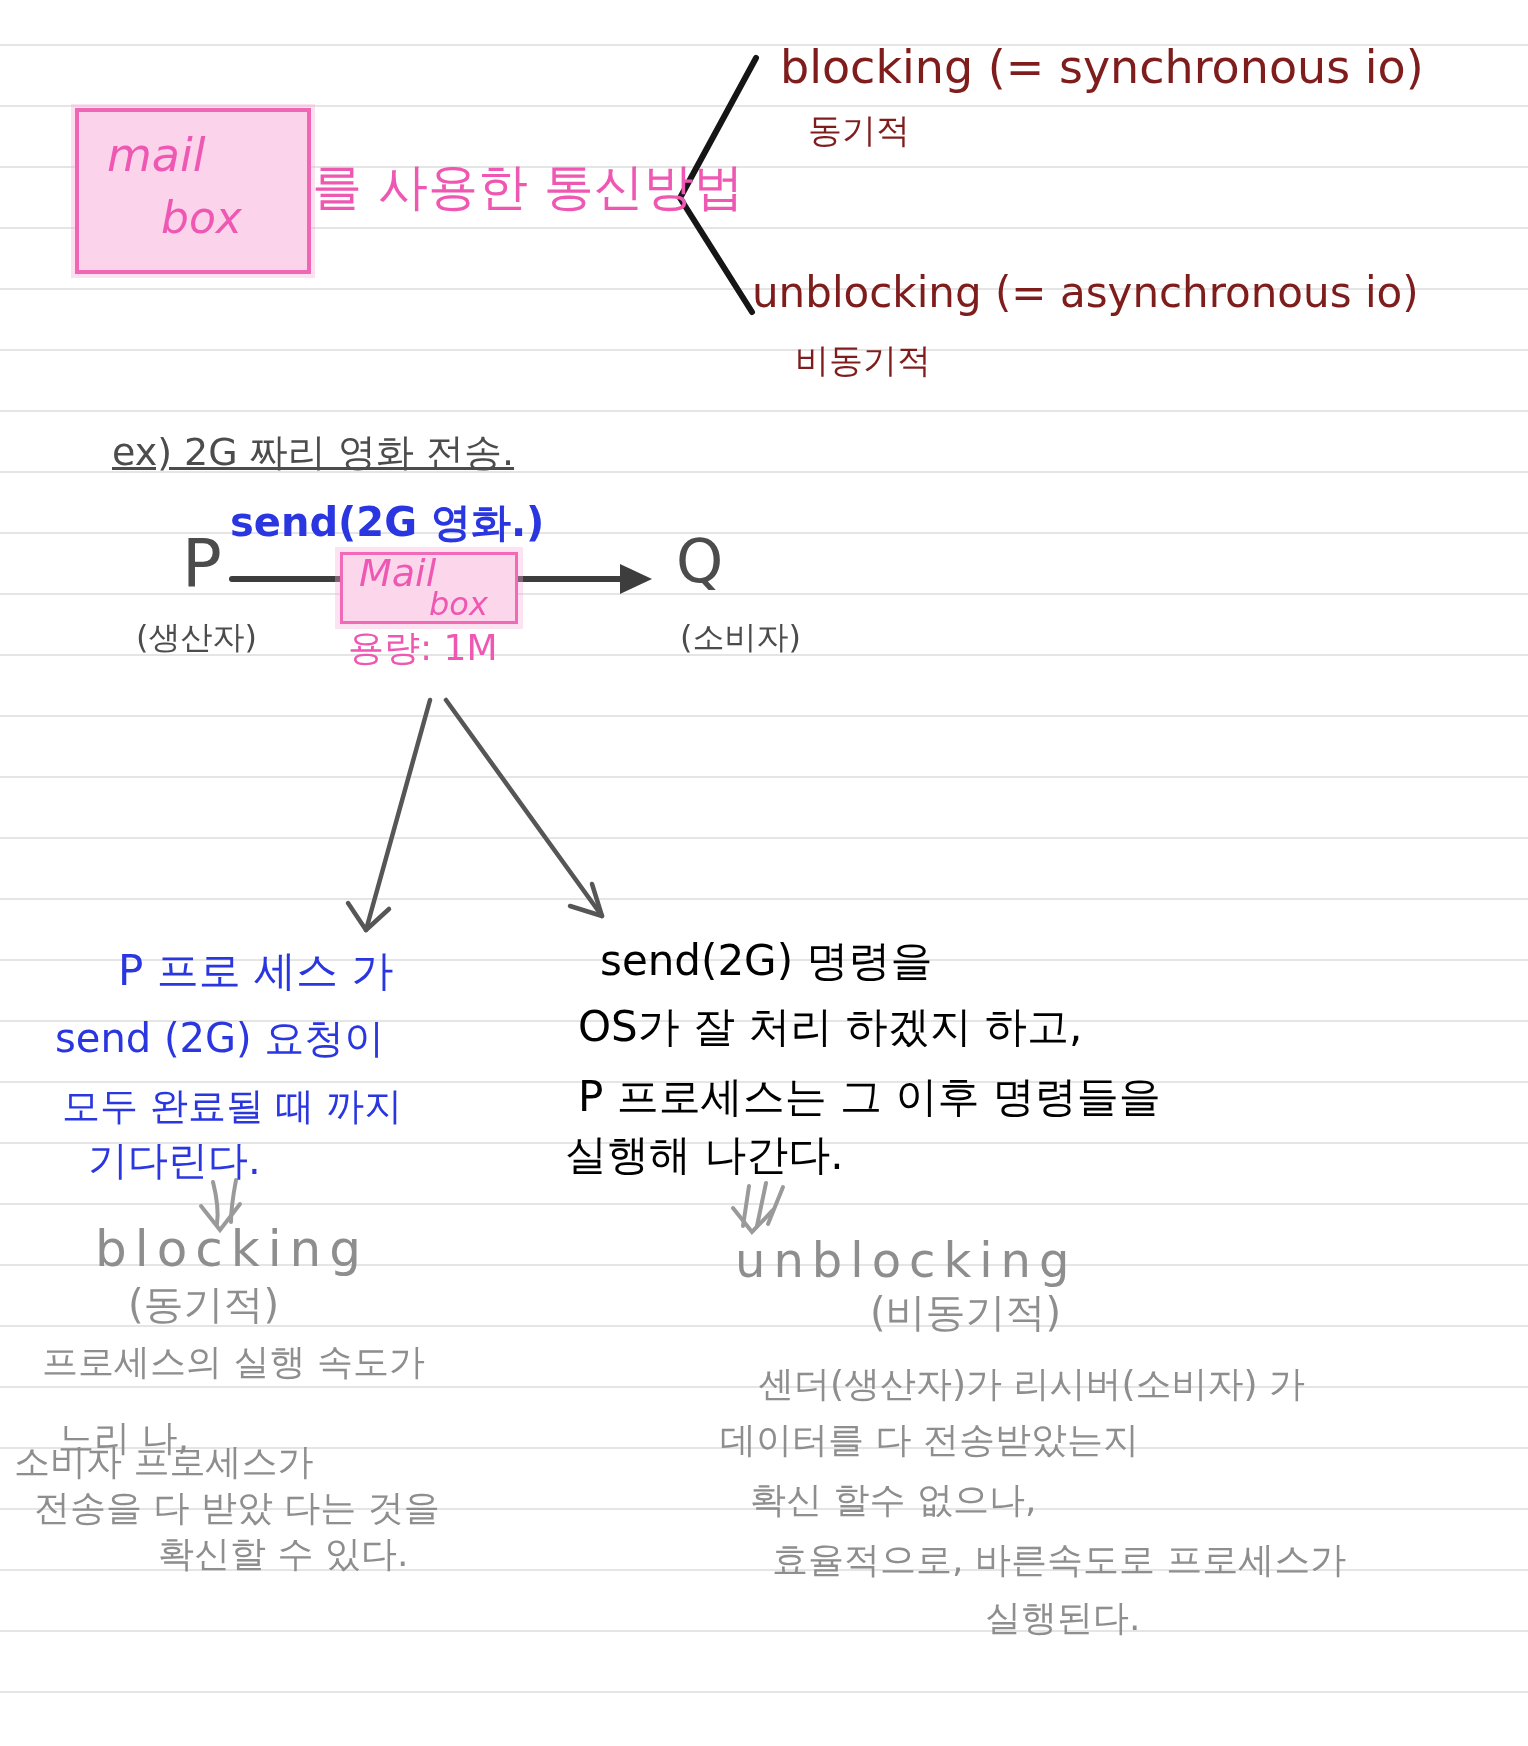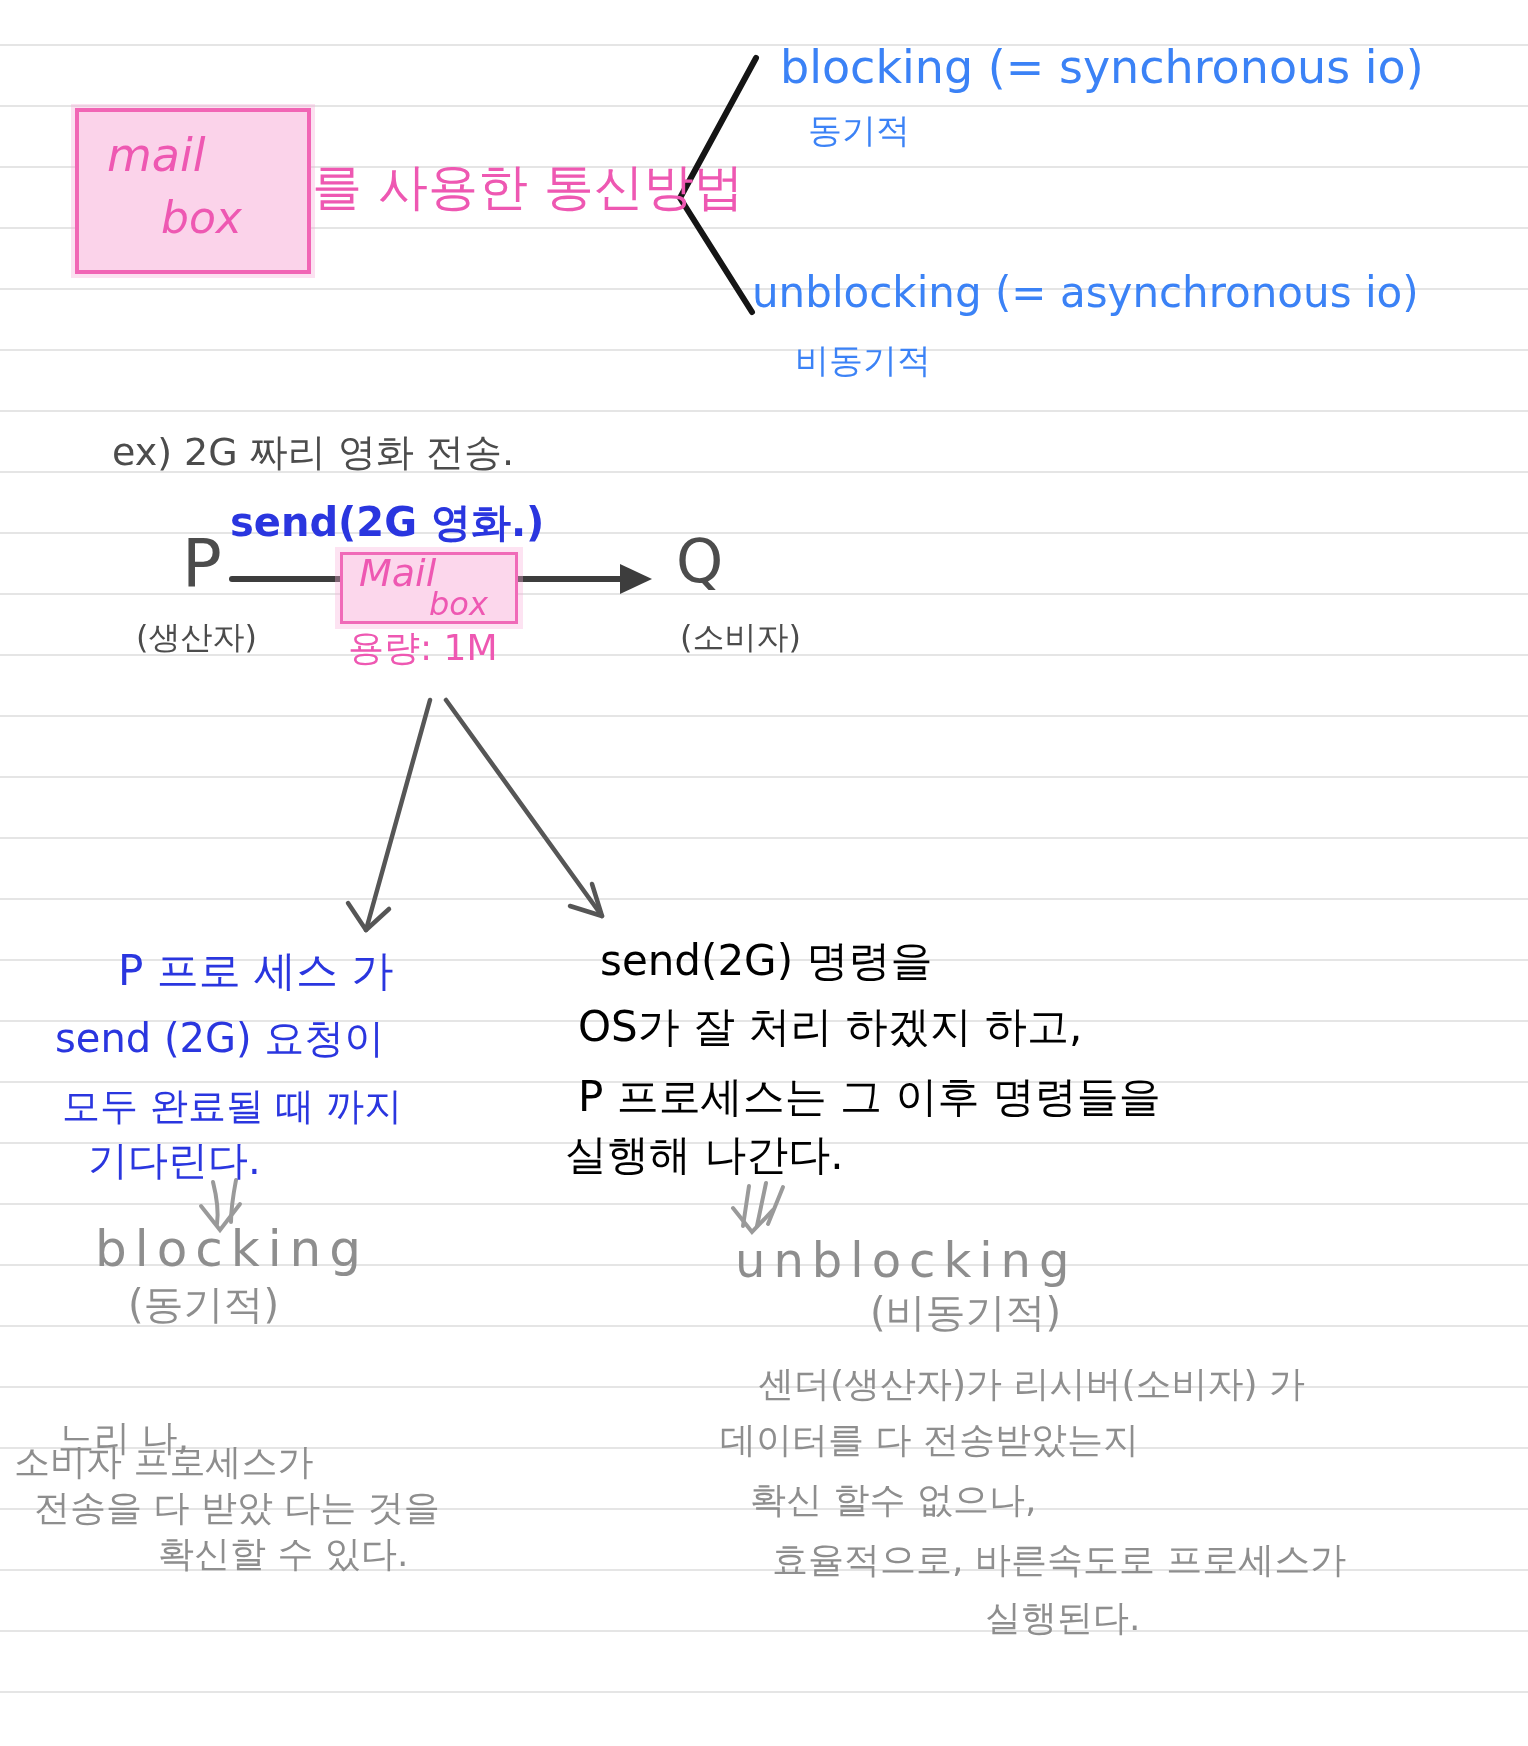--- a/index.html
+++ b/index.html
@@ -13,21 +13,21 @@
   .rules{
     position:absolute;left:0;top:44px;right:0;bottom:0;
     background-image:repeating-linear-gradient(to bottom,#e5e5e5 0 2px,transparent 2px 61px);
     pointer-events:none;
   }
   .abs{position:absolute;white-space:nowrap;}
   .hw{line-height:1.1;}
   .pink{color:#ee58b2;}
   .blue{color:#2a36df;}
   .purple{color:#000000;}
-  .ink{color:#3b82f6;}
+  .ink{color:#7f1d1d;}
   .gray{color:#8e8e8e;}
   .dgray{color:#4c4c4c;}
   .topic-box{
     left:75px;top:108px;width:228px;height:158px;
     background:#fbd3ea;border:4px solid #f165b5;
     box-shadow:0 0 0 4px rgba(247,170,214,.35);
   }
   .topic-box .l1{position:absolute;left:28px;top:18px;font-size:46px;font-style:italic;}
   .topic-box .l2{position:absolute;left:82px;top:82px;font-size:44px;font-style:italic;}
   .mini-box{
@@ -77,21 +77,21 @@
     <div class="l1 hw pink">mail</div>
     <div class="l2 hw pink">box</div>
   </div>
   <div class="abs hw pink" style="left:312px;top:160px;font-size:50px;">를  사용한  통신방법</div>
 
   <div class="abs hw ink" style="left:780px;top:42px;font-size:46px;">blocking (= synchronous io)</div>
   <div class="abs hw ink" style="left:808px;top:112px;font-size:34px;">동기적</div>
   <div class="abs hw ink" style="left:752px;top:270px;font-size:42px;">unblocking (= asynchronous io)</div>
   <div class="abs hw ink" style="left:795px;top:342px;font-size:34px;">비동기적</div>
 
-  <div class="abs hw dgray" style="left:112px;top:432px;font-size:38px;">ex) 2G 짜리   영화  전송.</div>
+  <div class="abs hw dgray" style="left:112px;top:432px;font-size:38px;text-decoration:underline;">ex) 2G 짜리   영화  전송.</div>
 
   <div class="abs hw blue" style="left:230px;top:500px;font-size:40px;font-weight:bold;">send(2G 영화.)</div>
   <div class="abs hw dgray" style="left:182px;top:528px;font-size:66px;">P</div>
   <div class="abs hw dgray" style="left:676px;top:528px;font-size:60px;">Q</div>
 
   <div class="abs mini-box">
     <div class="l1 hw pink">Mail</div>
     <div class="l2 hw pink">box</div>
   </div>
 
@@ -100,20 +100,21 @@
   <div class="abs hw dgray" style="left:680px;top:620px;font-size:32px;">(소비자)</div>
 
   <div class="abs hw blue" style="left:118px;top:948px;font-size:42px;">P 프로 세스 가</div>
   <div class="abs hw blue" style="left:55px;top:1016px;font-size:40px;">send (2G) 요청이</div>
   <div class="abs hw blue" style="left:62px;top:1086px;font-size:38px;">모두 완료될 때 까지</div>
   <div class="abs hw blue" style="left:88px;top:1138px;font-size:40px;">기다린다.</div>
 
   <div class="abs hw gray termlabel" style="left:95px;top:1222px;font-size:50px;">blocking</div>
   <div class="abs hw gray" style="left:128px;top:1282px;font-size:40px;">(동기적)</div>
 
+  <div class="abs hw gray" style="left:42px;top:1342px;font-size:36px;">프로세스의  실행 속도가</div>
   <div class="abs hw gray" style="left:58px;top:1394px;font-size:36px;margin-top:24px;">느리 나,</div>
   <div class="abs hw gray" style="left:14px;top:1442px;font-size:36px;">소비자 프로세스가</div>
   <div class="abs hw gray" style="left:34px;top:1488px;font-size:36px;">전송을 다 받았 다는 것을</div>
   <div class="abs hw gray" style="left:158px;top:1534px;font-size:36px;">확신할 수 있다.</div>
 
   <div class="abs hw purple" style="left:600px;top:938px;font-size:42px;">send(2G) 명령을</div>
   <div class="abs hw purple" style="left:578px;top:1004px;font-size:42px;">OS가  잘 처리 하겠지 하고,</div>
   <div class="abs hw purple" style="left:578px;top:1074px;font-size:42px;">P 프로세스는   그  이후   명령들을</div>
   <div class="abs hw gray termlabel" style="left:735px;top:1234px;font-size:48px;">unblocking</div>
 

